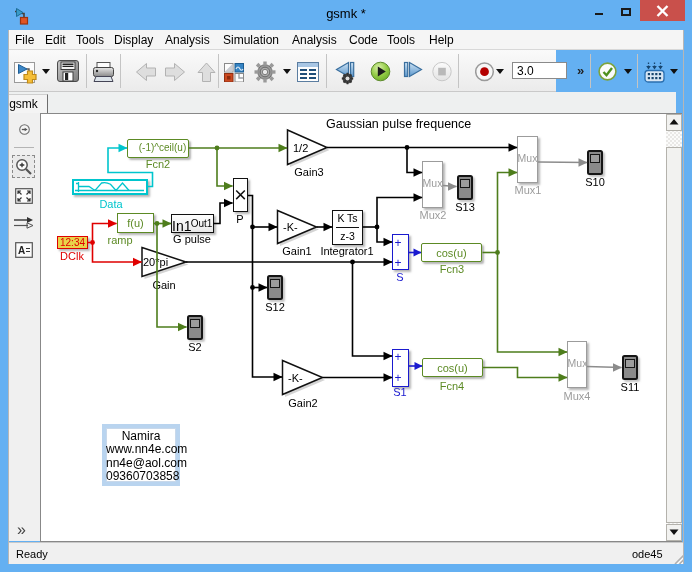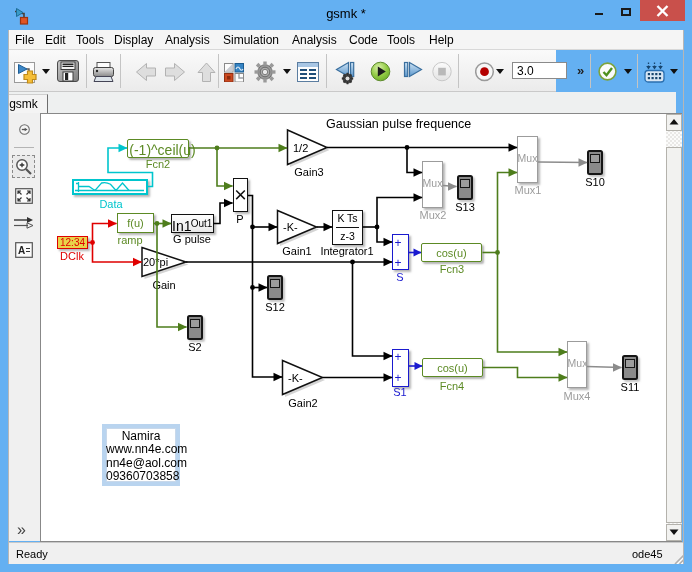--- a/index.html
+++ b/index.html
@@ -342,41 +342,41 @@
 <div class="abs" style="left:8px;top:30px;width:1px;height:534px;background:#b6b6b6"></div>
 <div class="abs" style="left:683px;top:30px;width:1px;height:534px;background:#b6b6b6"></div>
 <div class="abs" id="bright"></div>
 <div class="abs" id="bbottom"></div>
 
 <div class="abs" id="model" style="left:0;top:0;width:692px;height:572px;">
 
   <div class="lbl" style="left:326px;top:117px;width:140px;font-size:12.5px">Gaussian pulse frequence</div>
 
   <div class="blk" style="left:127px;top:139px;width:62px;height:19px;border:1.4px solid #5c8a24;border-radius:2px;"></div>
-  <div class="lbl green" style="left:127px;top:142px;width:71px;font-size:14px">(-1)^ceil(u)</div>
+  <div class="lbl green" style="left:127px;top:142px;width:71px;font-size:10px">(-1)^ceil(u)</div>
   <div class="lbl green" style="left:138px;top:158px;width:40px">Fcn2</div>
 
   <div class="blk" style="left:72px;top:179px;width:76px;height:16px;border:2px solid #00c5cd;">
     <svg width="72" height="12" viewBox="0 0 72 12" style="position:absolute;left:0;top:0">
       <g fill="none" stroke="#00c5cd" stroke-width="1.3">
         <path d="M4.5 1 V11 M4.5 2.5 H2"></path>
         <path d="M1 9.5 H70"></path>
         <path d="M4.5 5.5 H15 L21 9.5 L27.5 2 C30.5 1.2 33.5 1.6 36.5 3.2 L42 9.5 L48.5 2 L55 9.5"></path>
       </g>
     </svg>
   </div>
   <div class="lbl cyan" style="left:86px;top:198px;width:50px;font-size:11px">Data</div>
 
   <div class="blk" style="left:57px;top:236px;width:31px;height:13px;border:1.4px solid #df0000;background:#e9d44a;"></div>
   <div class="lbl red" style="left:57px;top:237px;width:31px;font-size:10px">12:34</div>
   <div class="lbl red" style="left:52px;top:250px;width:40px">DClk</div>
 
   <div class="blk" style="left:117px;top:213px;width:37px;height:20px;border:1.4px solid #5c8a24;"></div>
   <div class="lbl green" style="left:117px;top:217px;width:37px">f(u)</div>
-  <div class="lbl green" style="left:110px;top:234px;width:40px">ramp</div>
+  <div class="lbl green" style="left:100px;top:234px;width:40px">ramp</div>
 
   <div class="blk" style="left:171px;top:214px;width:43px;height:19px;border:1.5px solid #111;background:linear-gradient(#fefefe,#e9e9e9);"></div>
   <div class="lbl" style="left:172px;top:218px;width:19px;font-size:14px">In1</div>
   <div class="lbl" style="left:190px;top:218px;width:23px;font-size:10px">Out1</div>
   <div class="lbl" style="left:168px;top:233px;width:48px">G pulse</div>
 
   <div class="lbl" style="left:142px;top:255.5px;width:28px;text-align:left">20*pi</div>
   <div class="lbl" style="left:144px;top:279px;width:40px">Gain</div>
 
   <div class="blk" style="left:233px;top:178px;width:15px;height:34px;border:1.5px solid #111;"></div>

